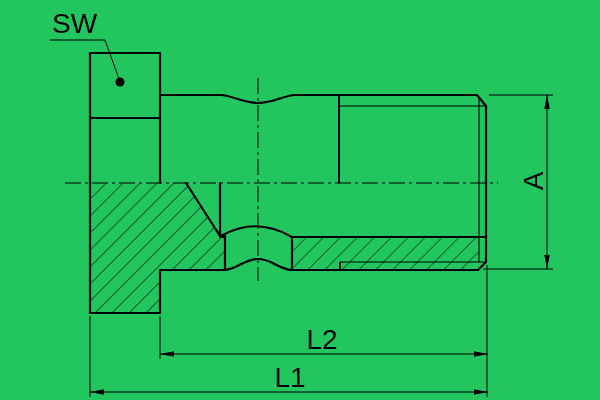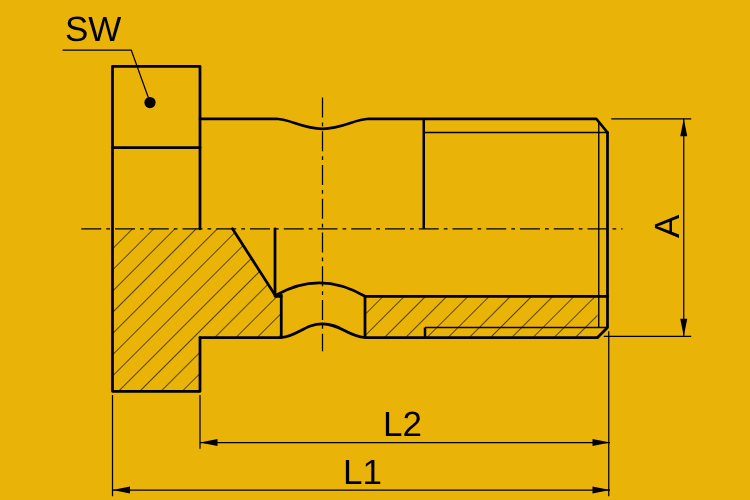--- a/index.html
+++ b/index.html
@@ -1,16 +1,16 @@
 <!DOCTYPE html>
 <html><head>
 <meta charset="utf-8">
 <style>
   html,body{margin:0;padding:0;background:#ffffff;}
-  .sheet{position:relative;width:600px;height:400px;background:#eab308;overflow:hidden;}
+  .sheet{position:relative;width:600px;height:400px;background:#22c55e;overflow:hidden;}
   svg{display:block;}
   .thick{stroke:#000;stroke-width:2.2;fill:none;stroke-linecap:round;stroke-linejoin:round;}
   .medium{stroke:#000;stroke-width:2;fill:none;stroke-linecap:butt;}
   .thin{stroke:#000;stroke-width:1.1;fill:none;}
   .center{stroke:#000;stroke-width:1;fill:none;stroke-dasharray:16 4 3 4;}
   .dim{stroke:#000;stroke-width:1;fill:none;}
   .arrow{fill:#000;stroke:none;}
   .dot{fill:#000;stroke:none;}
   text{font-family:"Liberation Sans","DejaVu Sans",sans-serif;font-size:28px;fill:#000;}
 </style>

